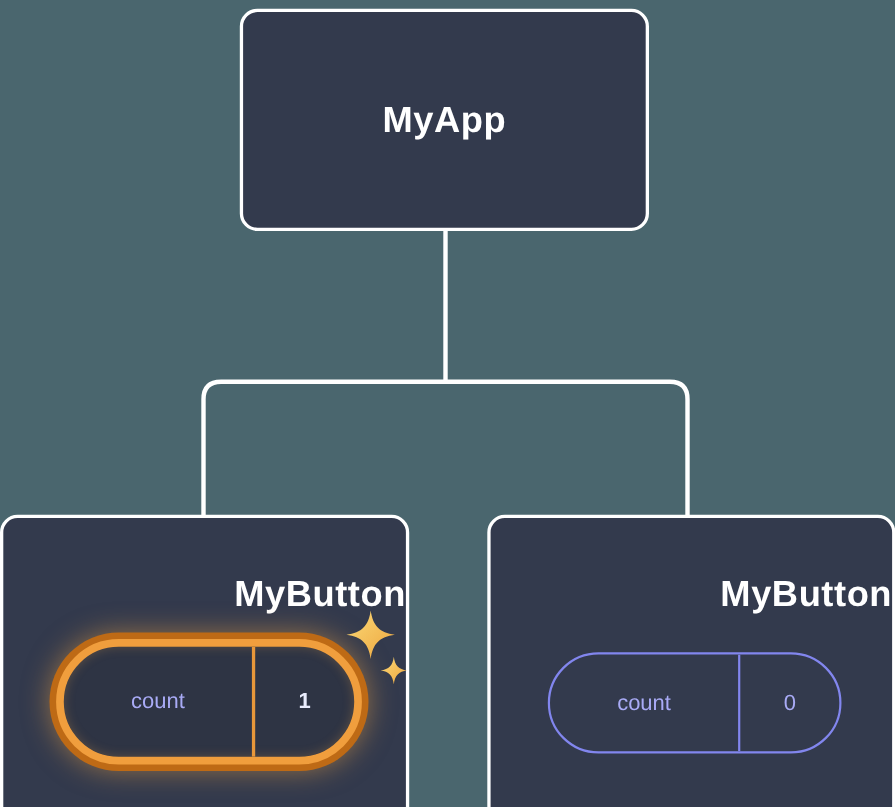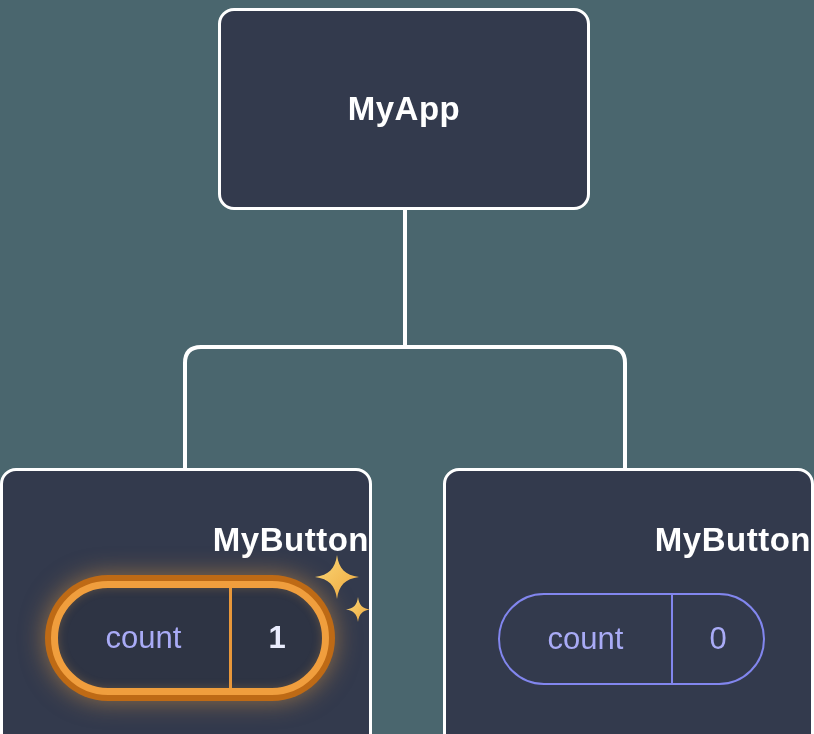--- a/index.html
+++ b/index.html
@@ -61,21 +61,21 @@
     align-items:stretch;
     border-radius:999px;
     box-sizing:border-box;
     overflow:hidden;
   }
   .pill .key,
   .pill .val{
     display:flex;
     align-items:center;
     justify-content:center;
-    font-size:31px;
+    font-size:20px;
     color:#a9abf6;
   }
   .pill .key{ flex:1.9; }
   .pill .val{ flex:1; }
   .pill .divider{ width:2px; background:#8286ee; }
 
   
   .pill-normal{
     left:52px; top:122px;
     width:267px; height:92px;

